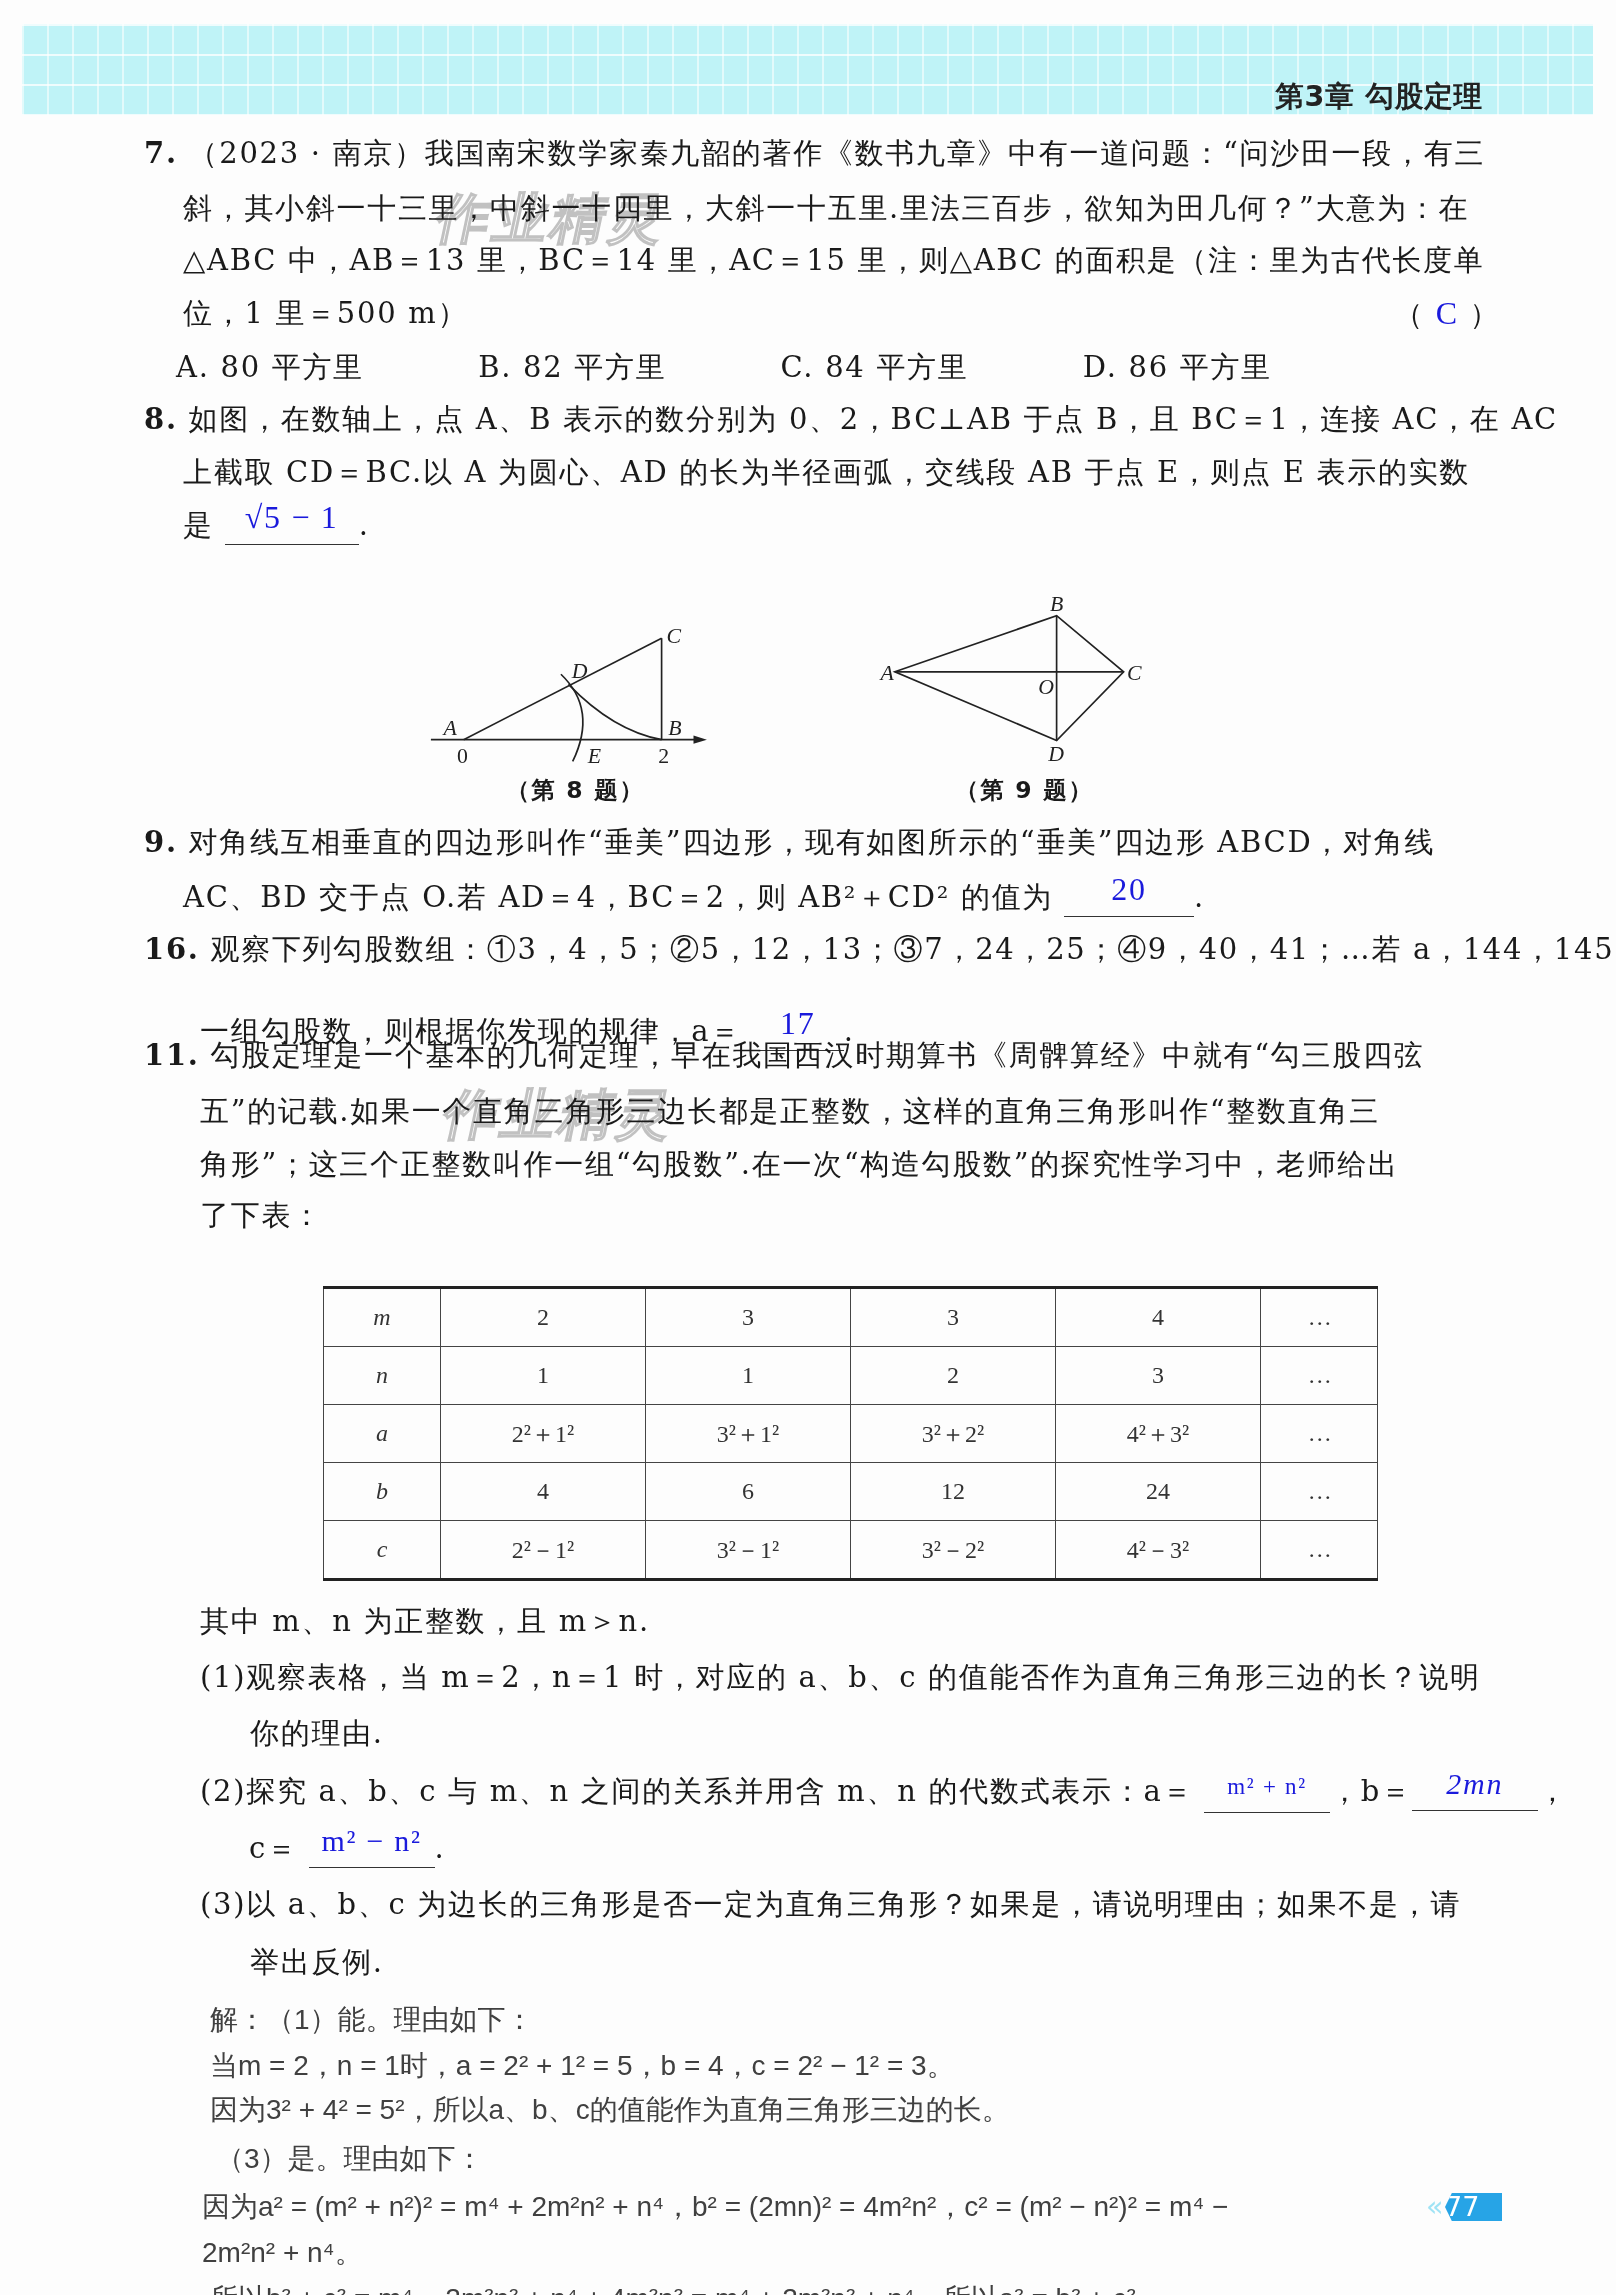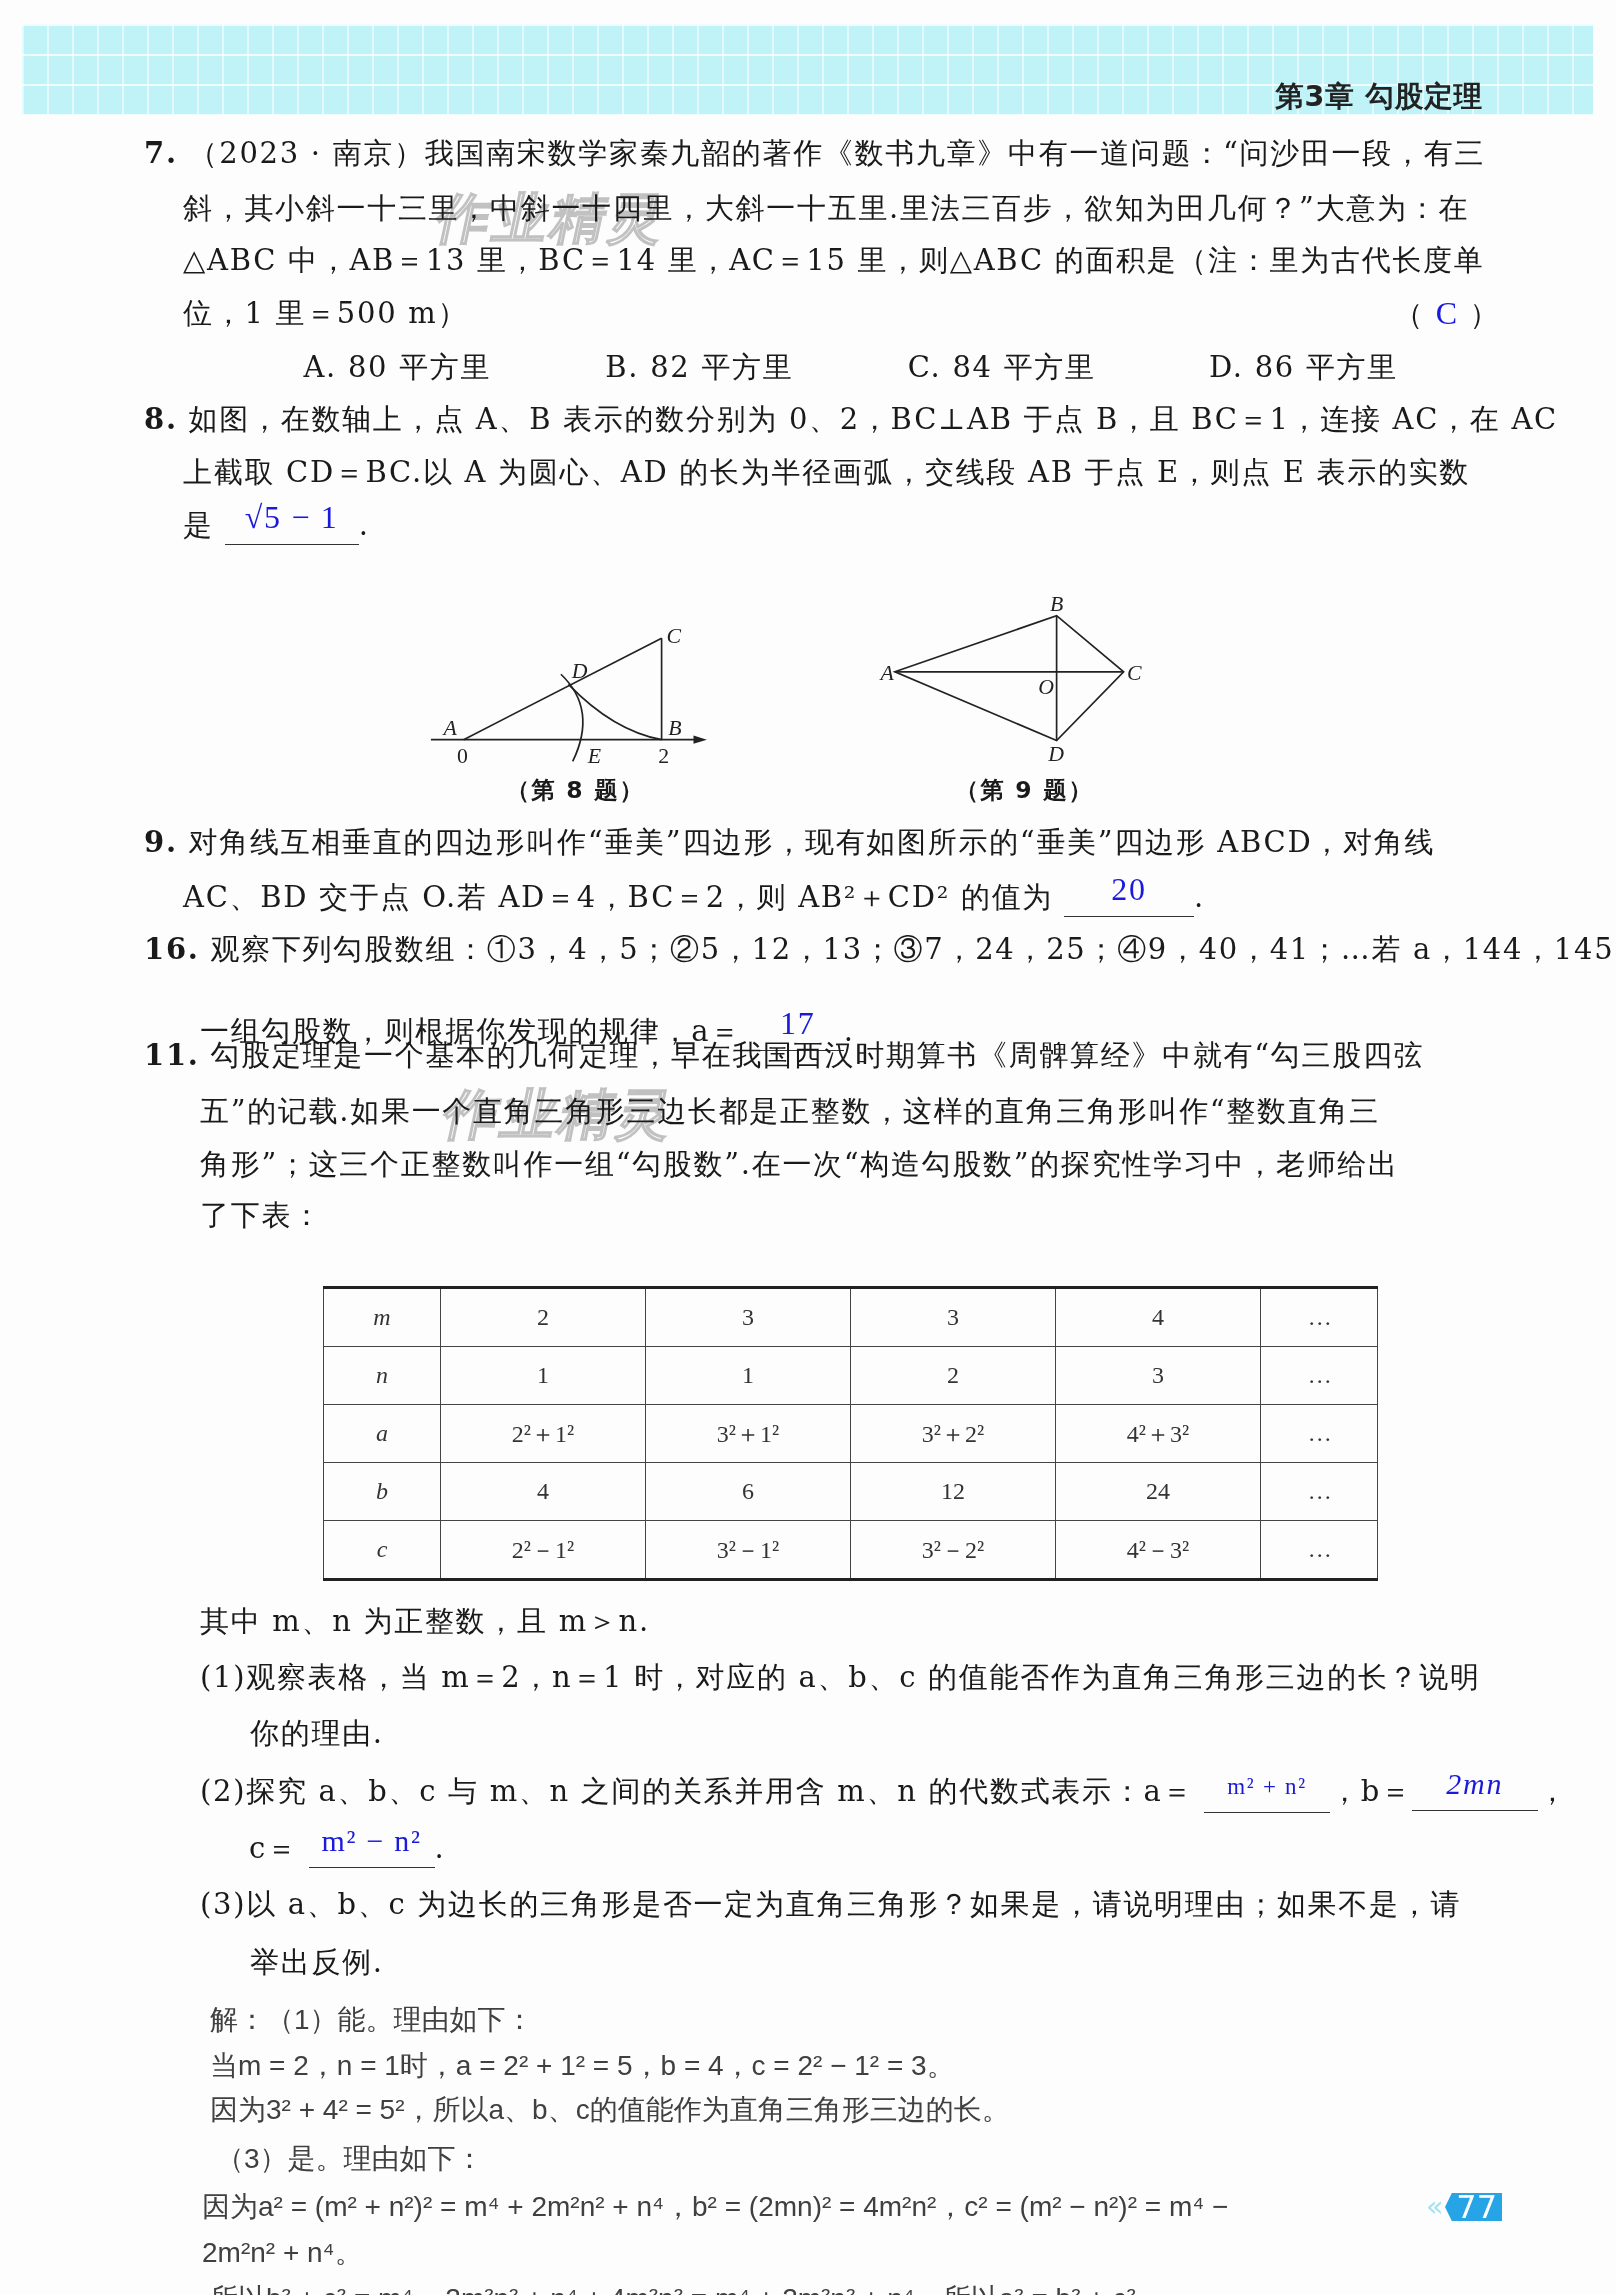--- a/index.html
+++ b/index.html
@@ -11,32 +11,32 @@
          linear-gradient(to right, rgba(255,255,255,0.55) 1.7px, transparent 1.7px),
          linear-gradient(to bottom, rgba(255,255,255,0.75) 2.5px, transparent 2.5px);
        background-size:25px 100%, 100% 30px;}
   .chapter-title{position:absolute;right:134px;top:77px;font-family:"DejaVu Sans","Liberation Sans",sans-serif;
        font-weight:bold;font-size:28.6px;color:#222;letter-spacing:0.8px;}
   .line{position:absolute;font-size:29px;line-height:37px;white-space:nowrap;letter-spacing:1.7px;}
   .qnum{font-weight:bold;font-family:"DejaVu Serif",serif;}
   .ans{color:#1a1adc;font-family:"Liberation Serif","DejaVu Serif",serif;}
   .blank{display:inline-block;border-bottom:1.7px solid #333;text-align:center;position:relative;}
   .blank .ans{position:relative;top:-6.7px;}
-  .options{position:absolute;top:348px;left:189px;width:1209px;display:flex;font-size:29px;letter-spacing:1.7px;text-align:right;}
+  .options{position:absolute;top:348px;left:176px;width:1209px;display:flex;font-size:29px;letter-spacing:1.7px;}
   .options span{flex:1;}
   .figure{position:absolute;}
   .caption{position:absolute;font-family:"DejaVu Sans","Liberation Sans",sans-serif;font-weight:bold;font-size:23.5px;letter-spacing:1.7px;}
   table.data{position:absolute;left:323px;top:1286px;width:1055px;border-collapse:collapse;
        border-top:3.4px solid #222;border-bottom:3.4px solid #222;border-left:1.7px solid #222;border-right:1.7px solid #222;}
   table.data td{border:1.3px solid #444;height:55px;text-align:center;font-size:24px;font-family:"Liberation Serif","DejaVu Serif",serif;color:#333;}
   table.data td.h{width:114px;font-style:italic;}
   table.data td.dots{width:114px;letter-spacing:-1.7px;}
   .sol{position:absolute;font-family:Liberation Sans, sans-serif;color:#404040;font-size:28px;white-space:nowrap;}
   .page-badge{position:absolute;left:1445px;top:2193px;width:57px;height:28px;background:#27a4e6;
-       color:#fff;font-family:"DejaVu Sans",sans-serif;font-size:32px;line-height:28px;text-align:right;padding-right:5px;box-sizing:border-box;
+       color:#fff;font-family:"DejaVu Sans",sans-serif;font-size:27px;line-height:28px;text-align:left;padding-right:5px;box-sizing:border-box;
        clip-path:polygon(12% 0,100% 0,100% 100%,12% 100%,0 50%);}
   .badge-chev{position:absolute;left:1426px;top:2191px;color:#9fe3f5;font-size:28.6px;font-family:"DejaVu Sans",sans-serif;line-height:30px;}
   .watermark{position:absolute;font-family:"DejaVu Sans",sans-serif;font-size:54px;font-weight:bold;color:transparent;
        -webkit-text-stroke:1.3px rgba(120,120,120,0.45);transform:skewX(-12deg);letter-spacing:3.4px;}
 </style>
 </head>
 <body>
 
 <div class="header-band"></div>
 <div class="chapter-title">第3章  勾股定理</div>

